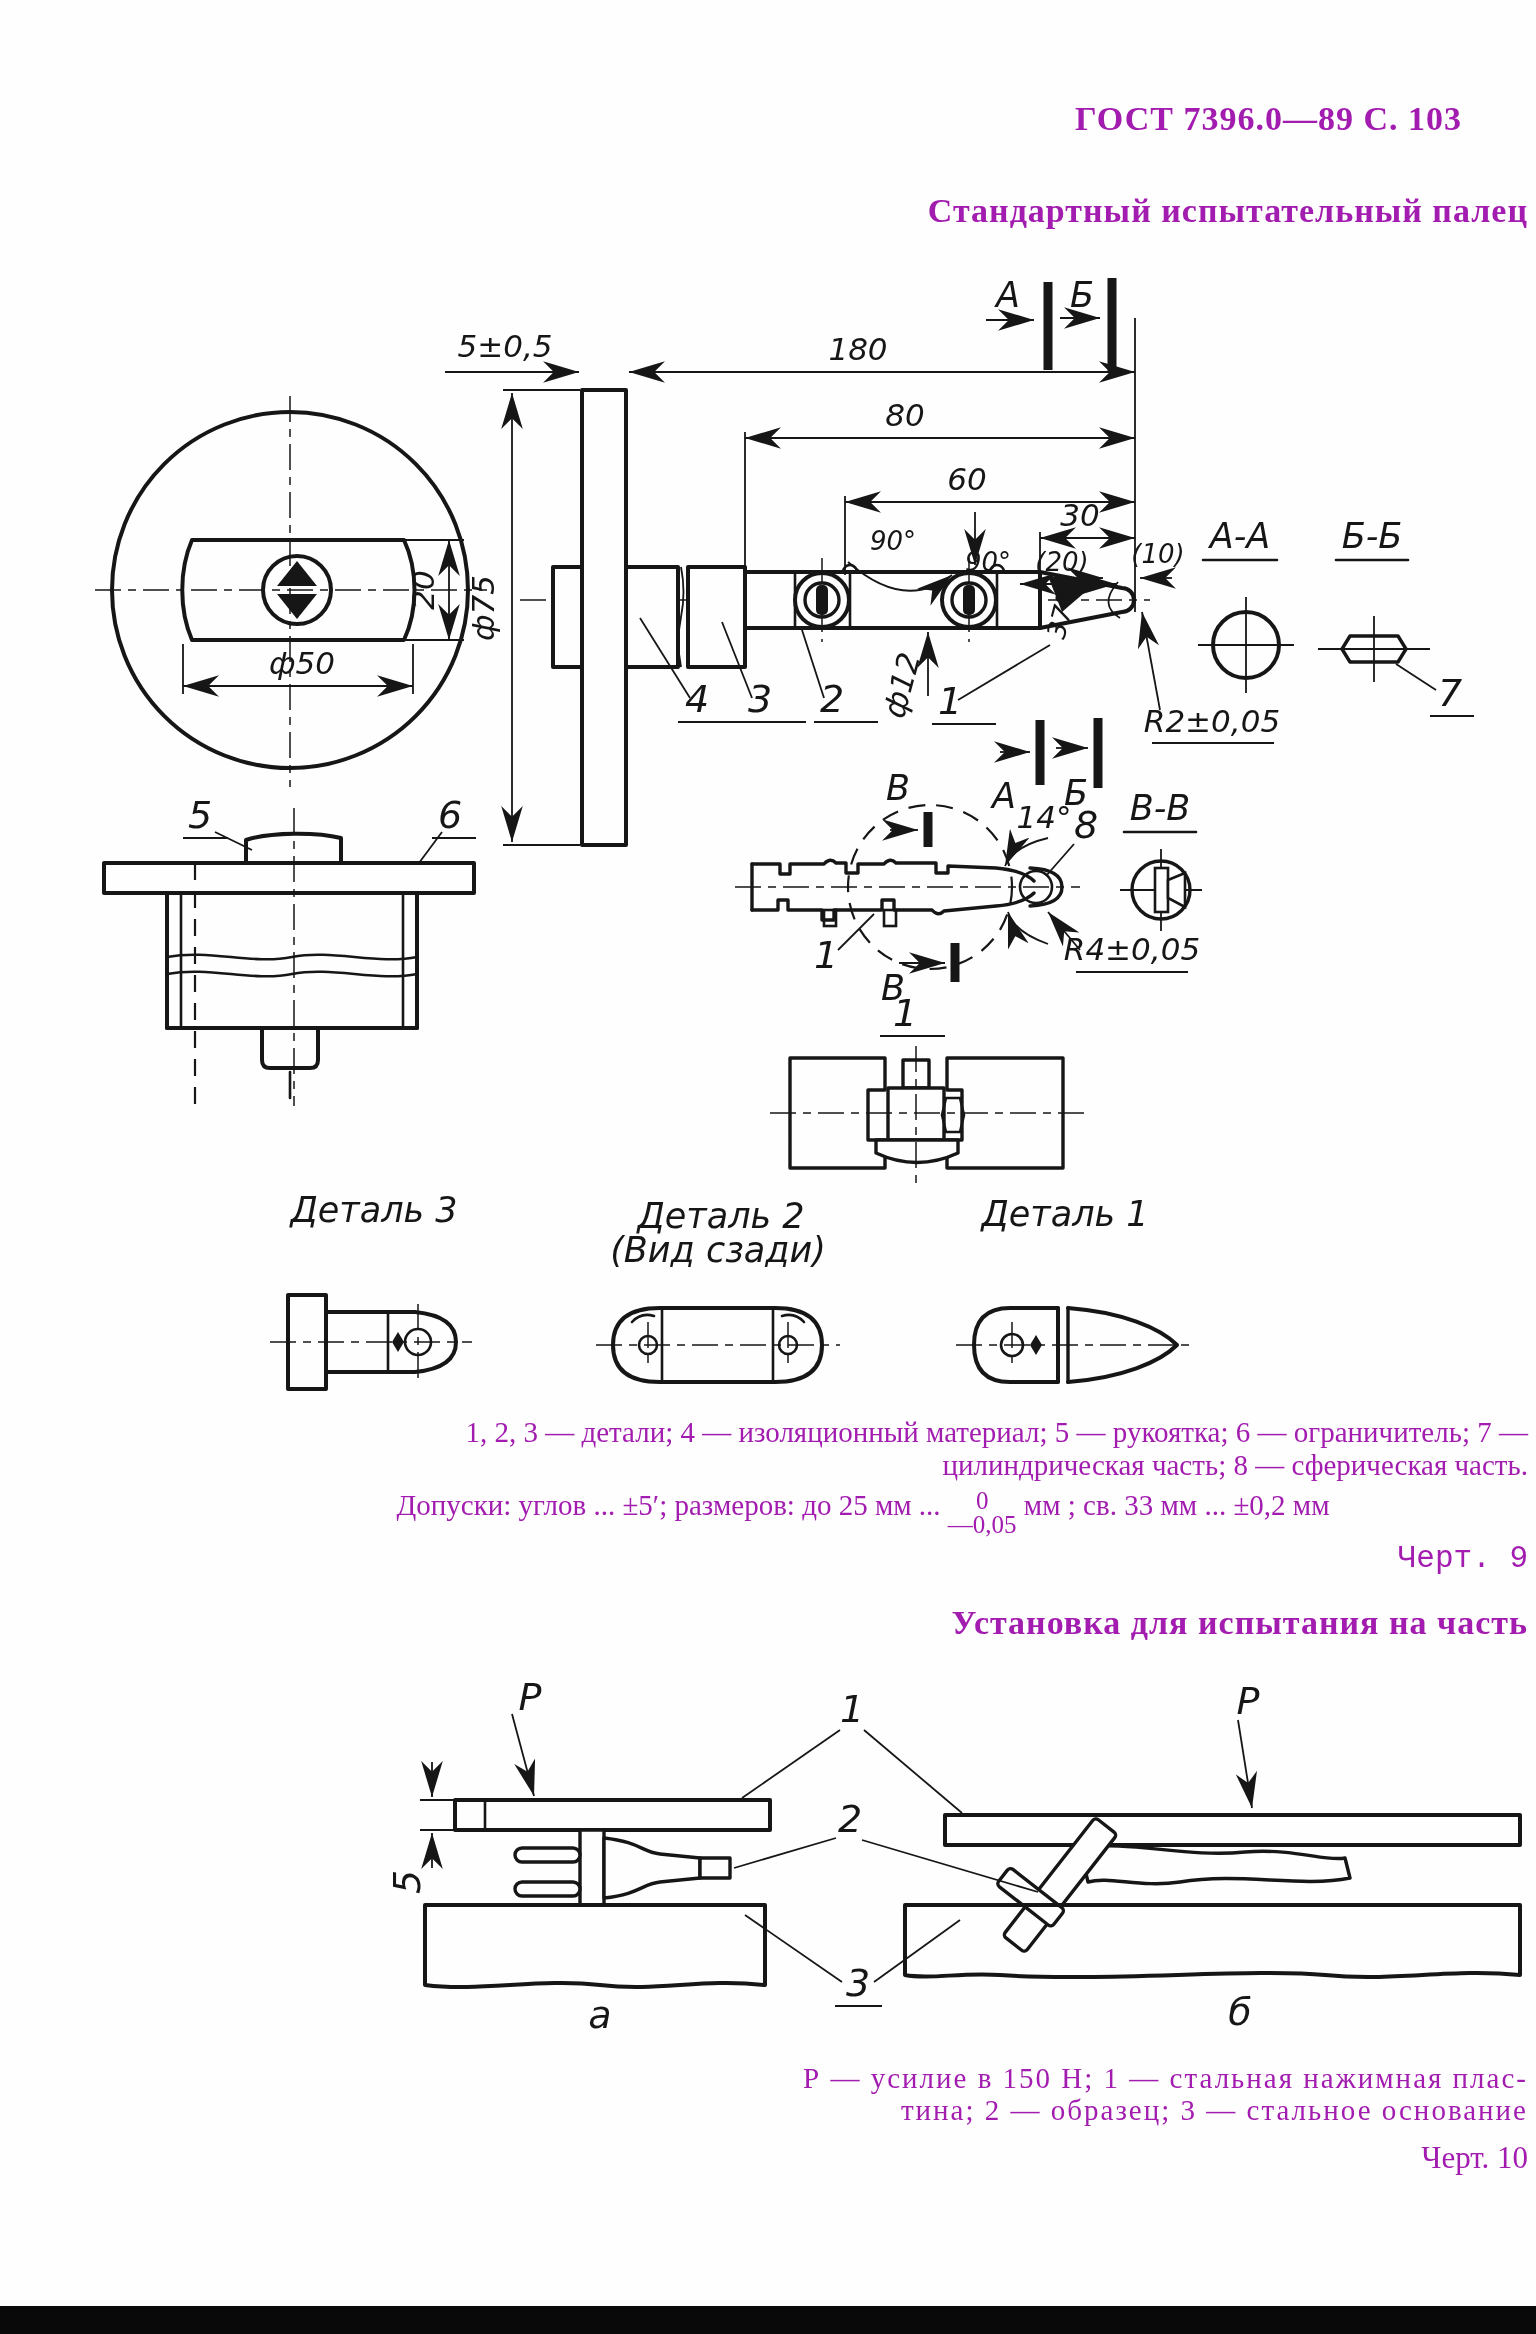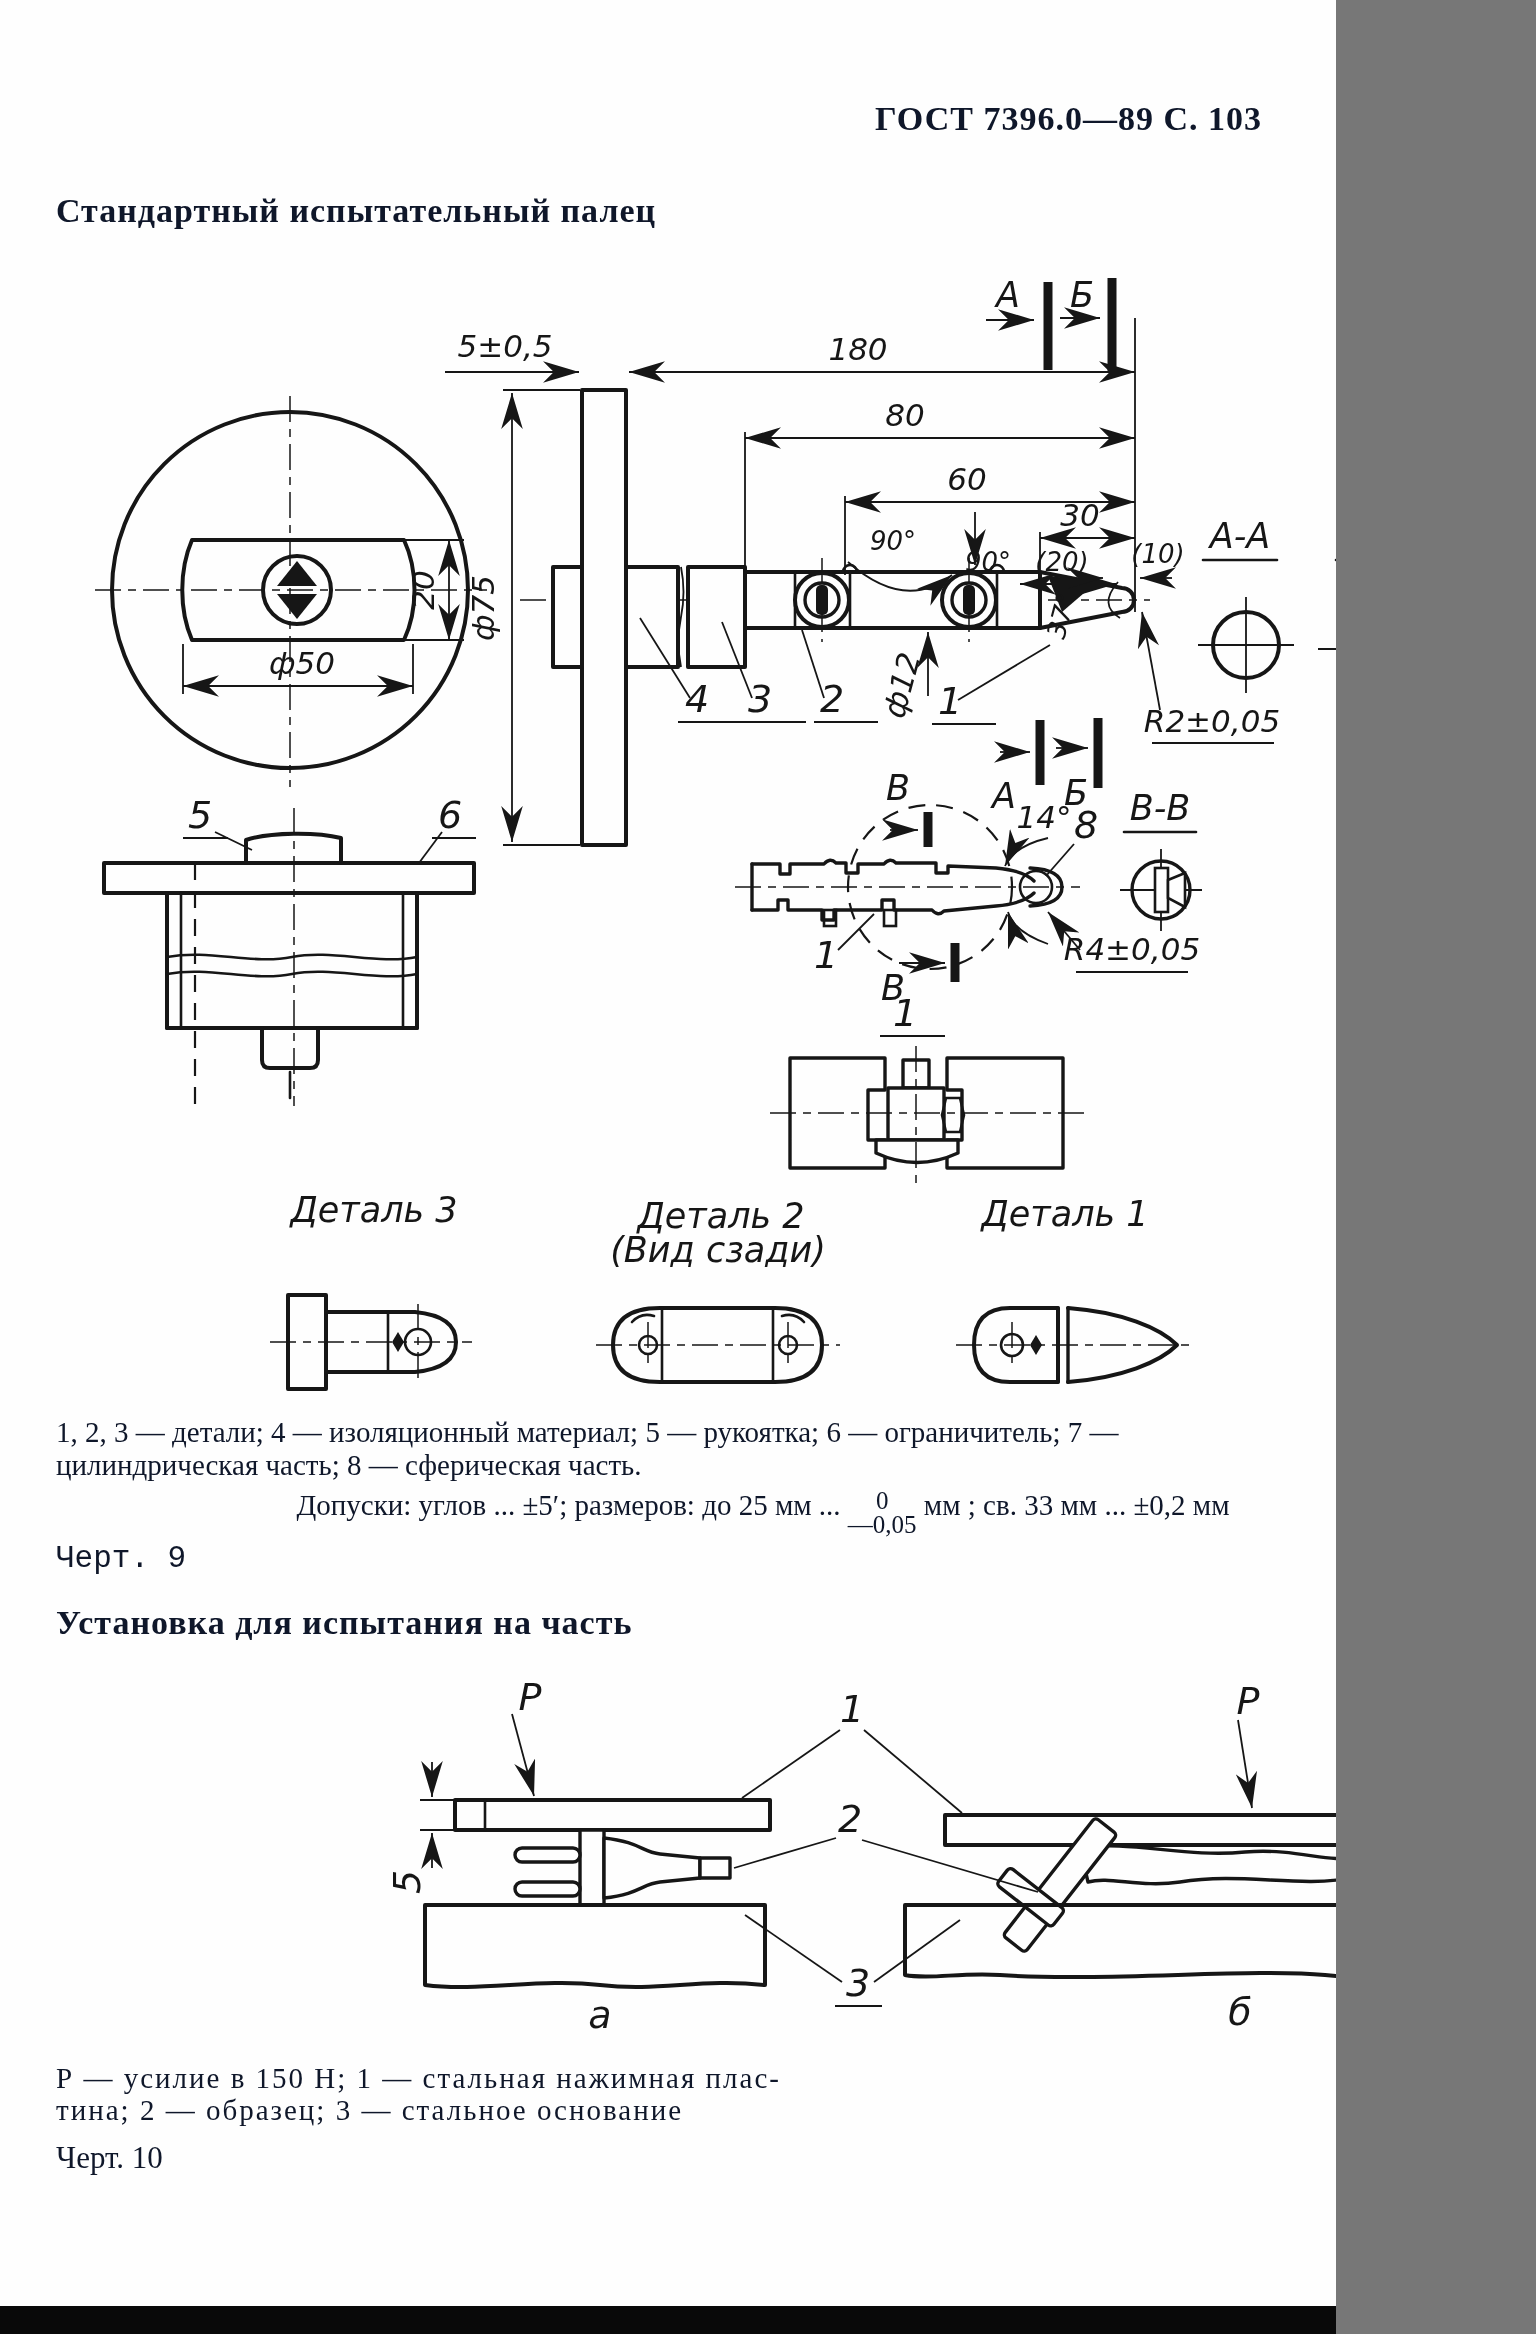--- a/index.html
+++ b/index.html
@@ -1,20 +1,20 @@
 <!DOCTYPE html>
 <html><head>
 <meta charset="utf-8">
 <style>
   html,body{margin:0;padding:0;background:#777;}
-  .page{position:relative;width:1336px;height:2334px;background:#fefefe;overflow:hidden;
-        font-family:"Liberation Serif",serif;color:#0f172a;}
+  .page{position:relative;width:1536px;height:2334px;background:#fefefe;overflow:hidden;
+        font-family:"Liberation Serif",serif;color:#a21caf;}
   .abs{position:absolute;}
   .hdr{top:100px;right:74px;font-size:34px;font-weight:bold;letter-spacing:1px;}
-  .cblock{left:56px;right:8px;text-align:left;}
+  .cblock{left:56px;right:8px;text-align:right;}
   .t1{top:192px;font-size:34px;font-weight:bold;letter-spacing:1px;}
   .t2{top:1604px;font-size:34px;font-weight:bold;letter-spacing:1px;}
   .leg{font-size:29px;font-family:Liberation Serif, serif;}
   .leg1{top:1416px;}
   .leg2{top:1449px;}
   .tol{top:1489px;left:190px;right:0;text-align:center;font-size:29px;}
   .cap9{top:1541px;font-size:31px;font-family:Liberation Mono, monospace;}
   .fleg1{top:2062px;letter-spacing:2px;}
   .fleg2{top:2094px;letter-spacing:2px;}
   .cap10{top:2140px;font-size:31px;}

